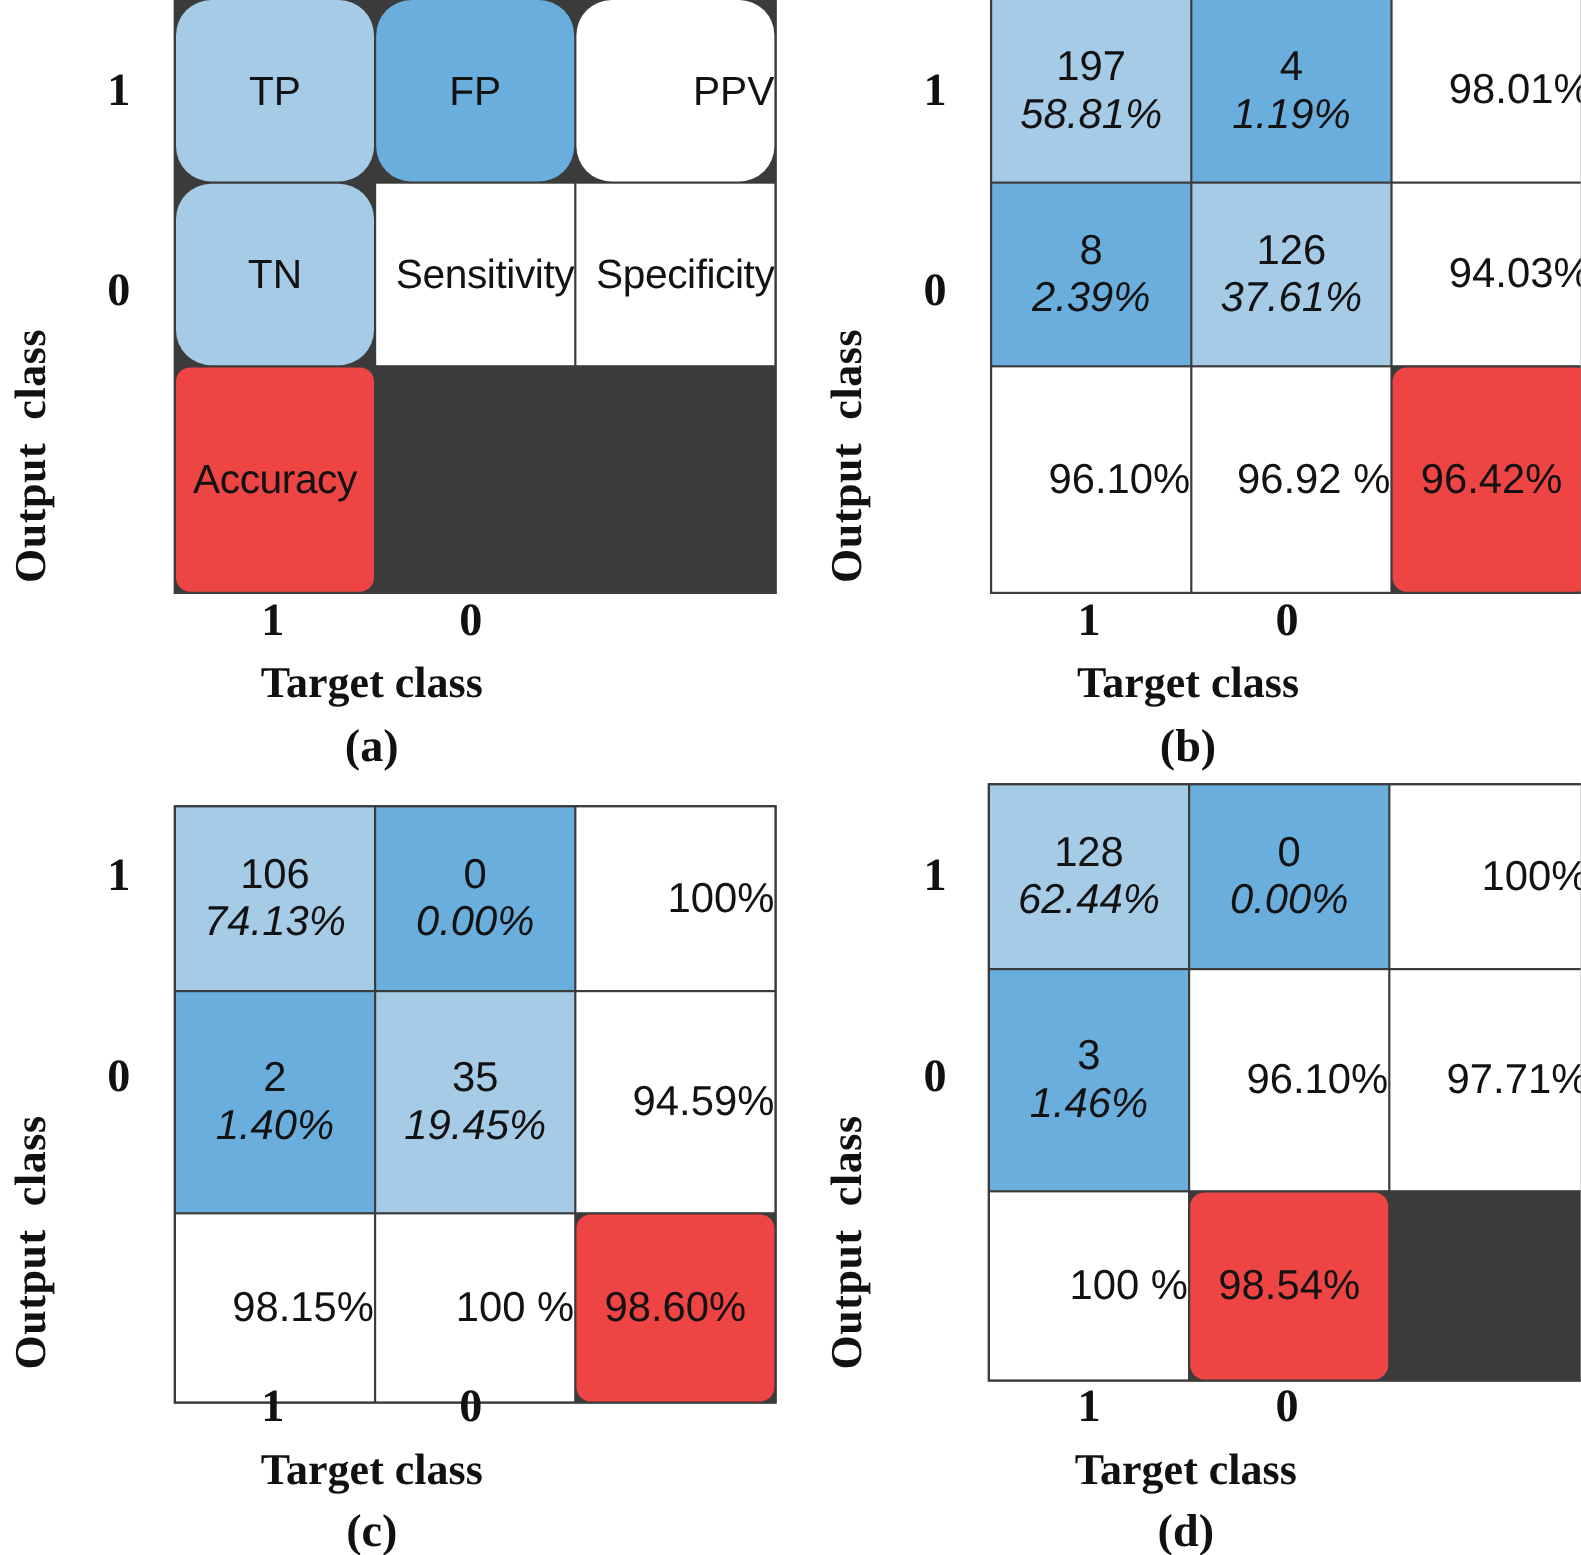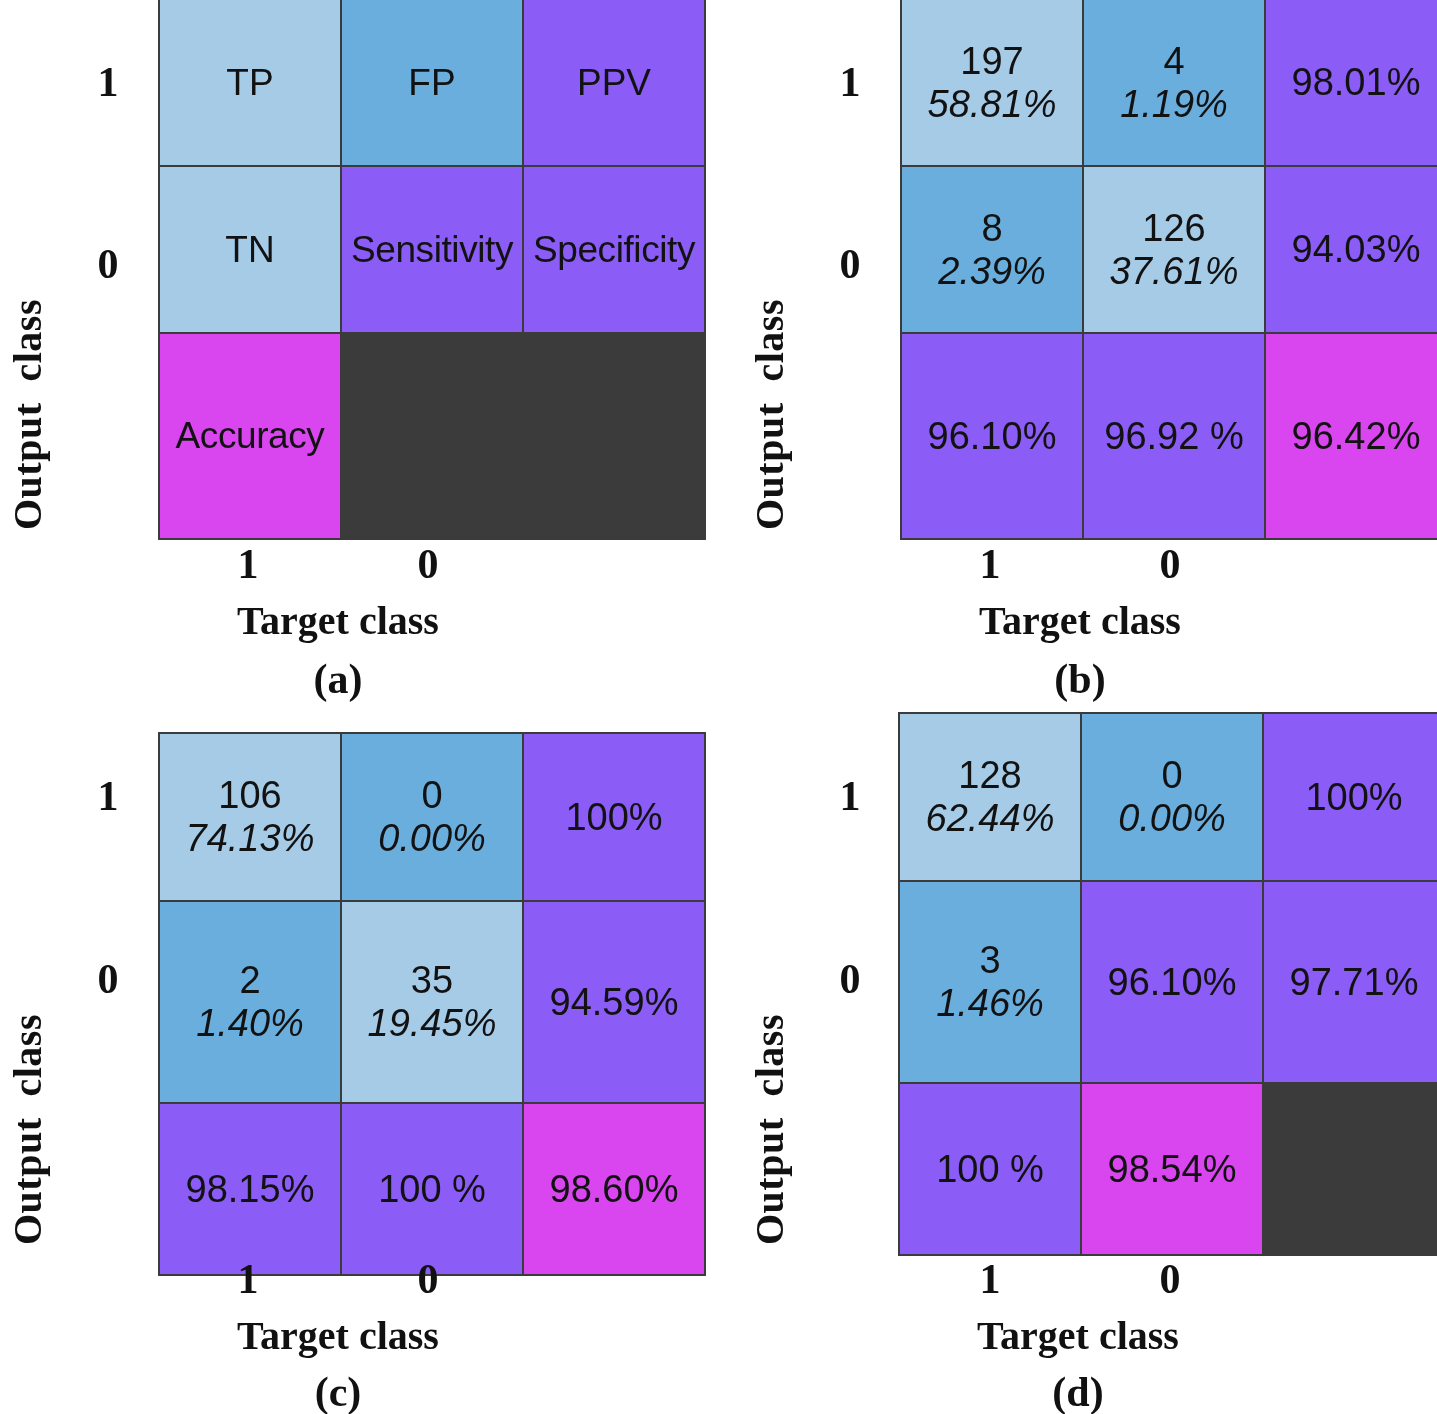--- a/index.html
+++ b/index.html
@@ -51,24 +51,24 @@
     color: #121212;
     font-family: "Liberation Sans", sans-serif;
     font-size: 38px;
     overflow: hidden;
   }
   .cell .count { display: block; }
   .cell .pct   { display: block; font-style: italic; }
 
   .c-light   { background: #a6cbe7; }
   .c-dark    { background: #6aaedd; }
-  .c-gray    { background: #8b5cf6; }
-  .c-accent  { background: #d946ef; }
-
-  .cell.label-cell { font-size: 37px; }
+  .c-gray    { background: #ffffff; align-items: flex-end; }
+  .c-accent  { background: #ef4444; border-radius: 13px; }
+
+  .cell.label-cell { font-size: 37px; border-radius: 32px; }
   .cell.metric-name { font-size: 37px; letter-spacing: -0.4px; }
 
   
   .serif {
     font-family: "Liberation Serif", serif;
     font-weight: bold;
     color: #111111;
   }
 
   .ylabel {

